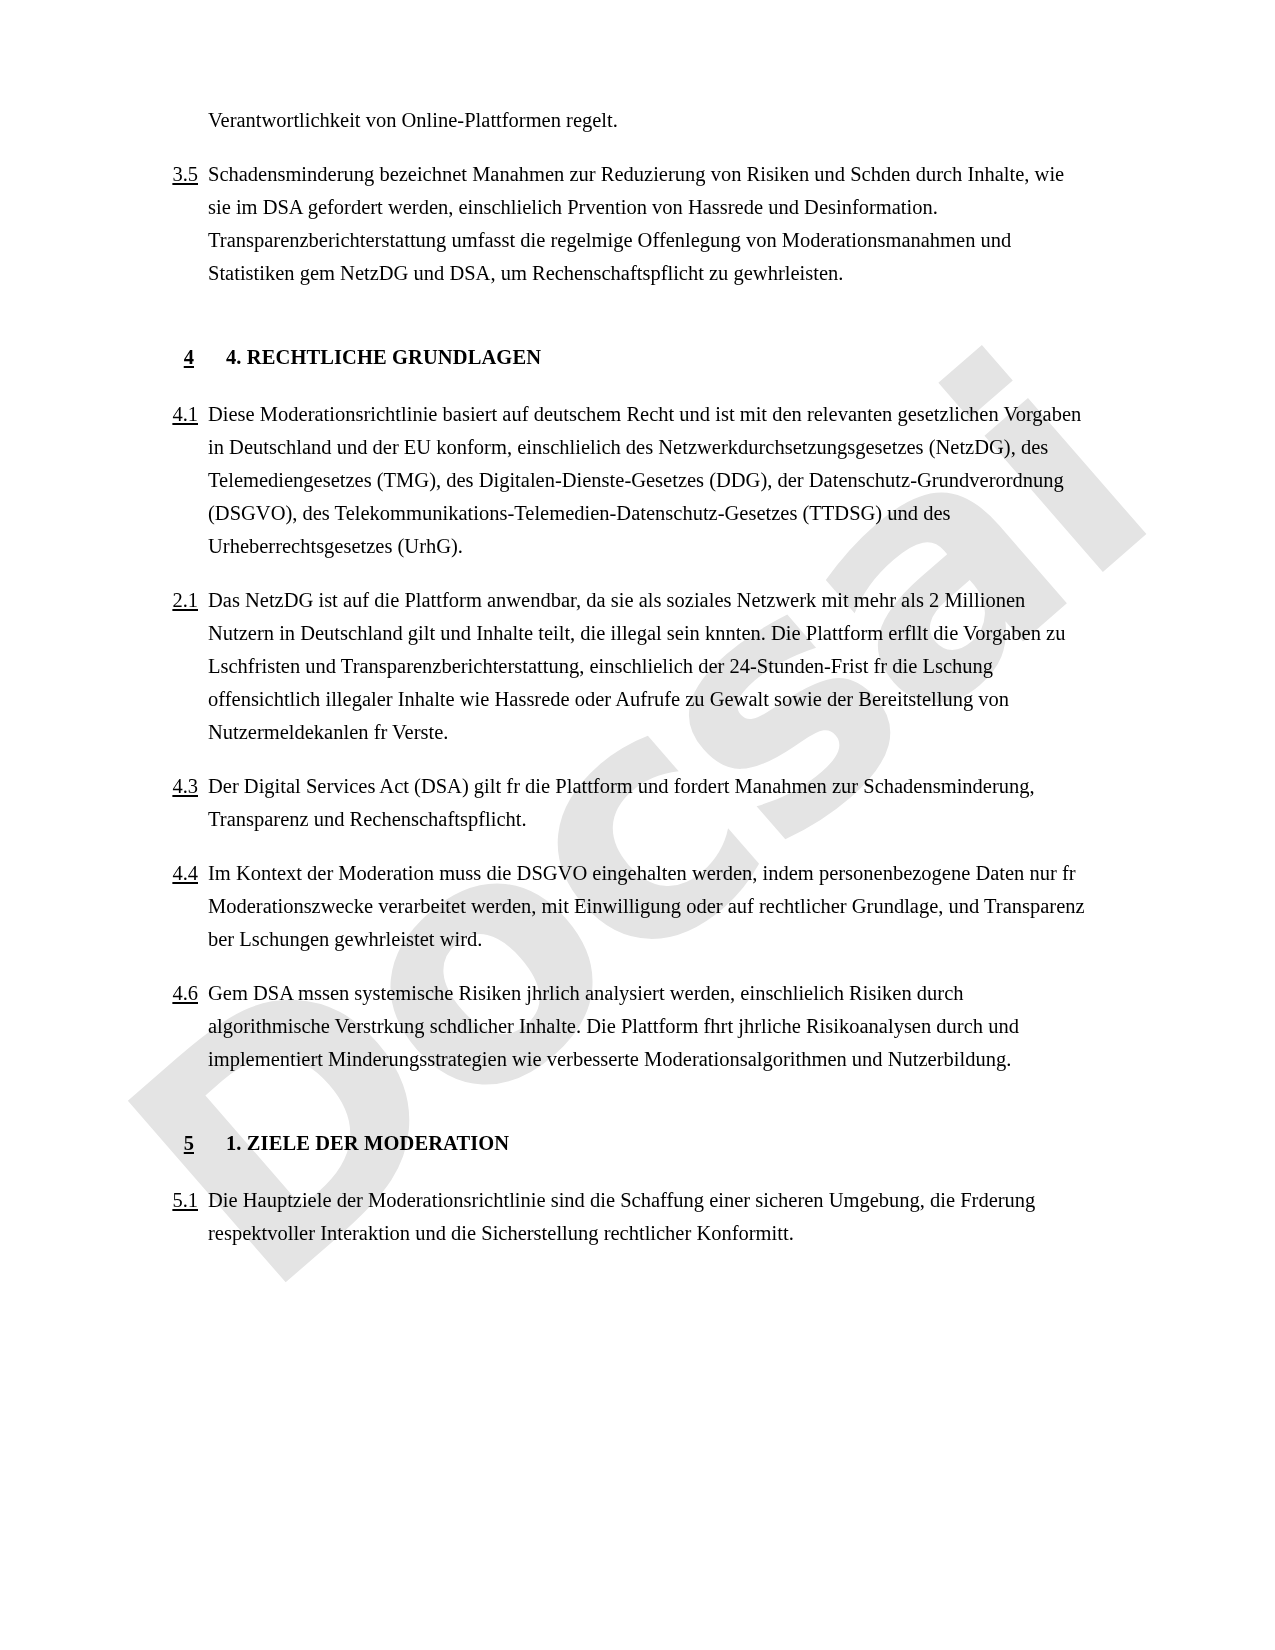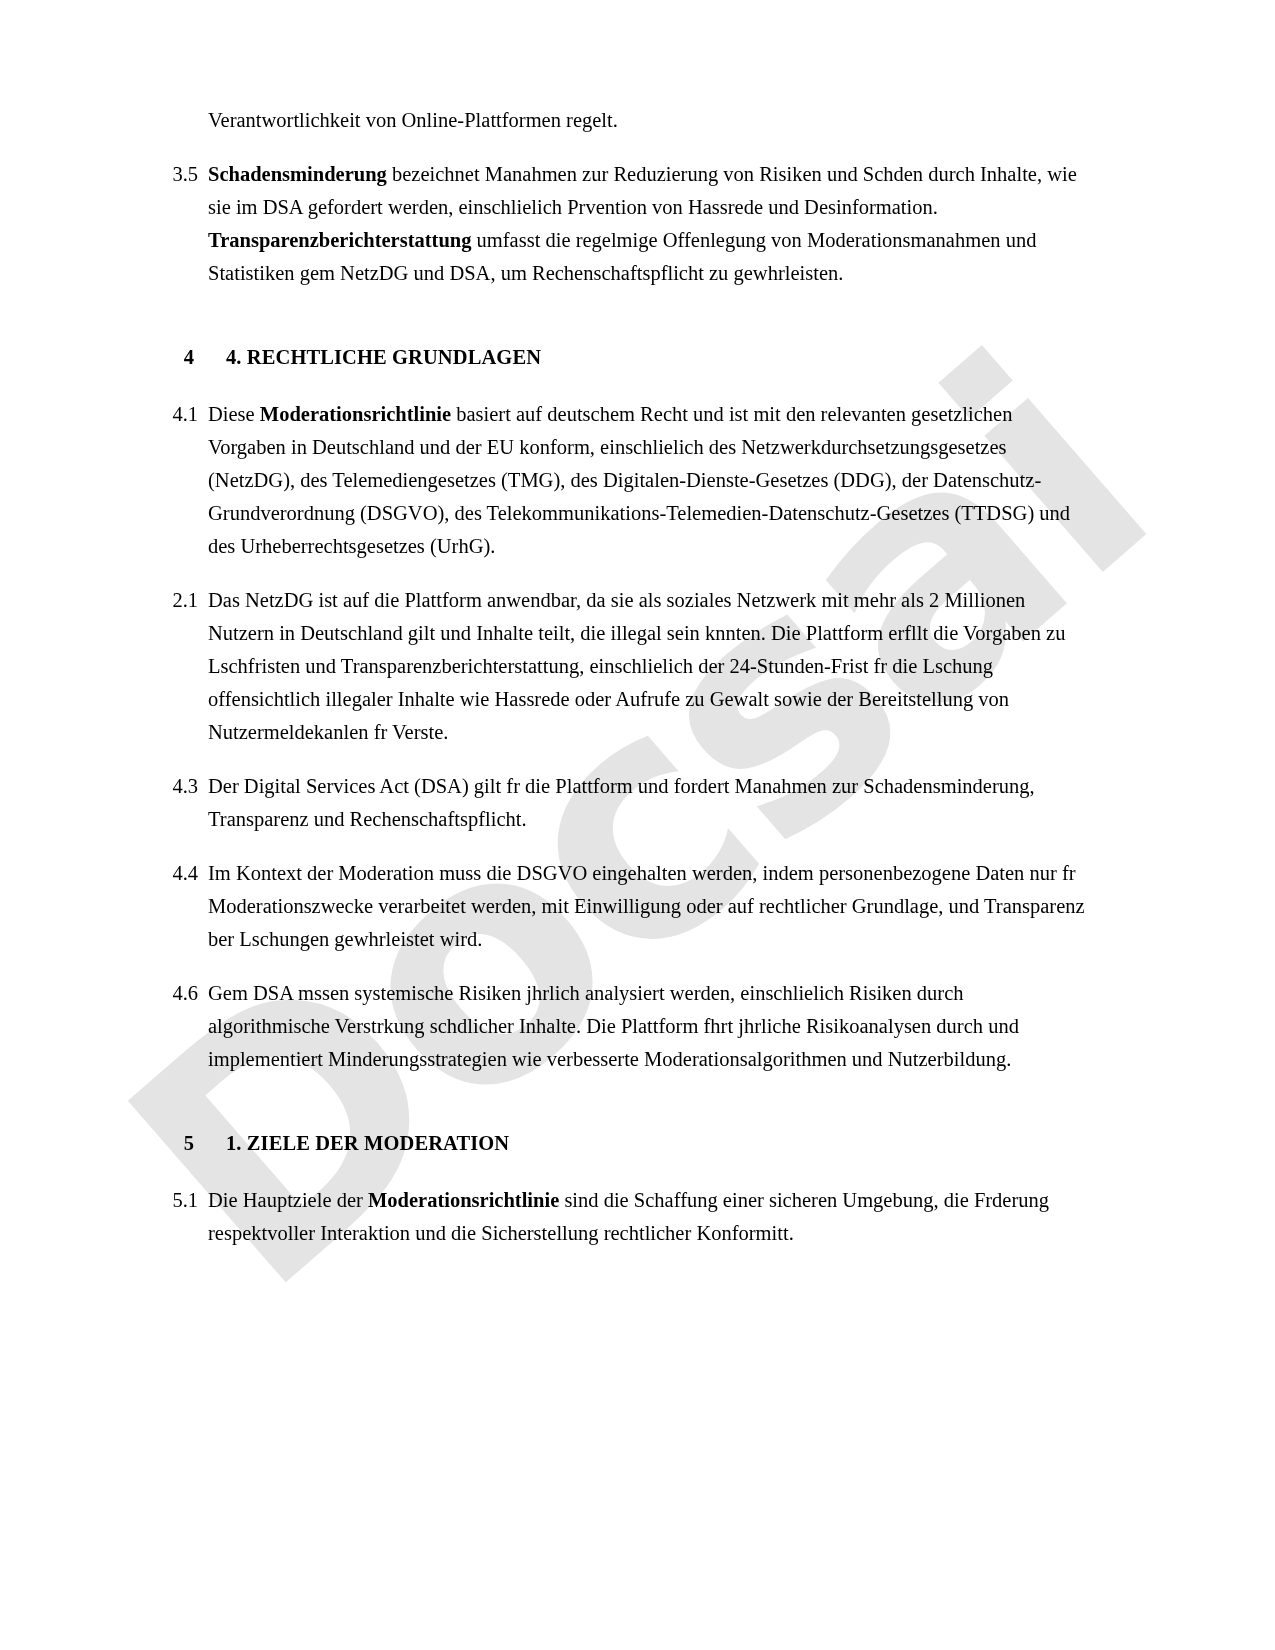--- a/index.html
+++ b/index.html
@@ -61,29 +61,30 @@
     margin-bottom: 21px;
   }
   .clause-num {
     flex: 0 0 48px;
     width: 48px;
     text-align: right;
     font-size: 20.5px;
     line-height: 33px;
     padding-right: 0;
     white-space: nowrap;
+    text-decoration: underline;
   }
   .clause-body {
     flex: 1 1 auto;
     padding-left: 10px;
     font-size: 20.5px;
     line-height: 33px;
     text-align: left;
   }
-  .clause-body b { font-weight: 700; }
+  .clause-body b { font-weight: 400; }
 
   
   .cont {
     display: flex;
     align-items: flex-start;
     margin-bottom: 21px;
   }
   .cont .clause-num { visibility: hidden; }
 
   

